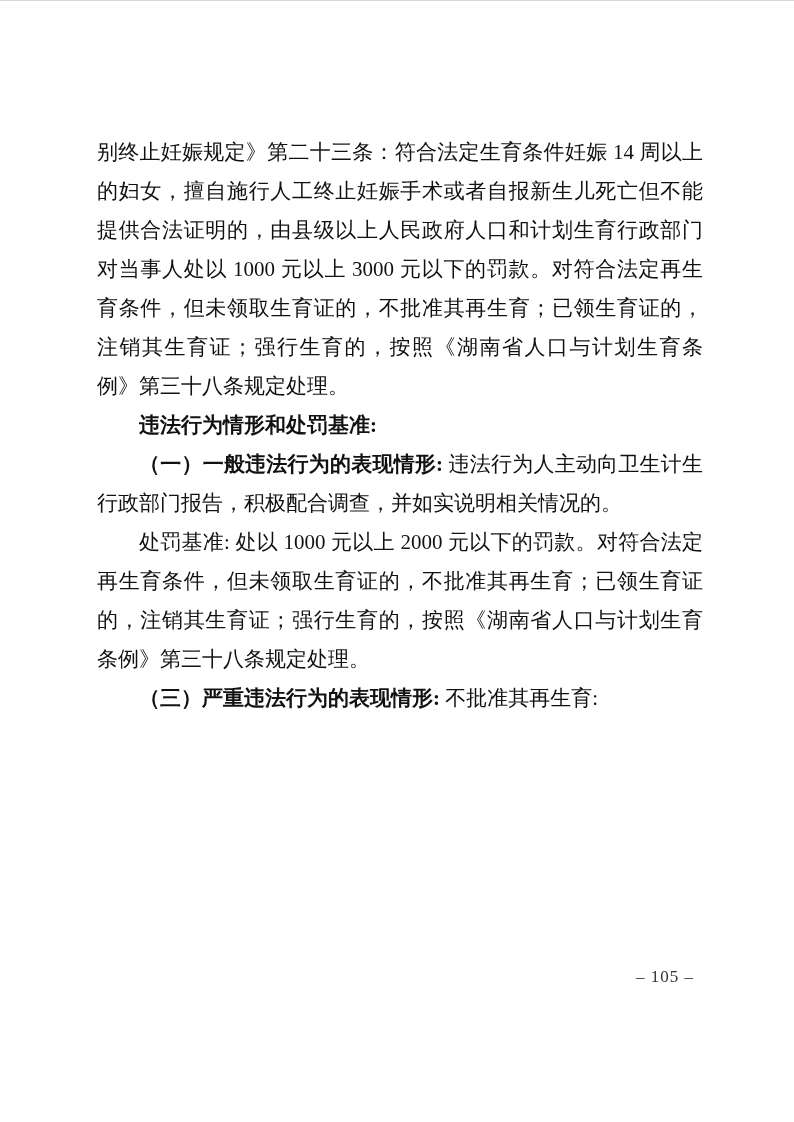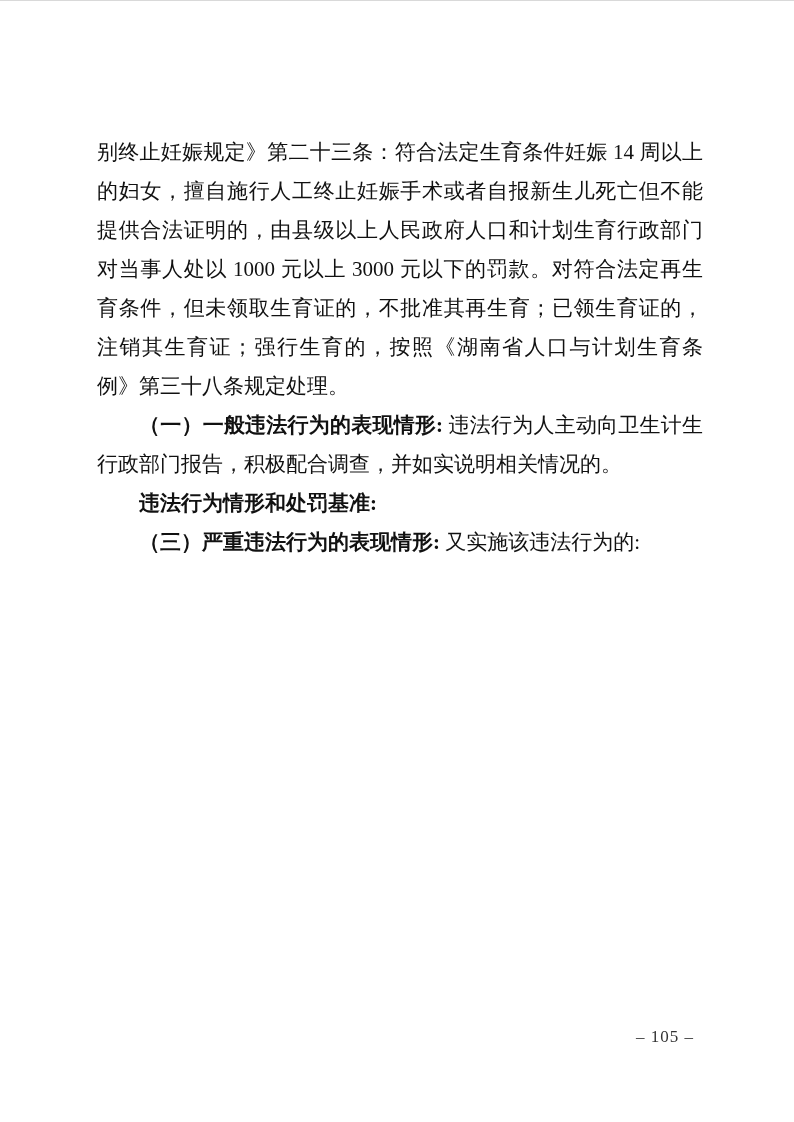--- a/index.html
+++ b/index.html
@@ -33,33 +33,34 @@
     text-align: justify;
   }
   .doc-body p.indent {
     text-indent: 2em;
   }
   .run-bold {
     font-weight: 700;
   }
   .page-footer {
     position: absolute;
-    top: 1026px;
+    top: 966px;
     right: 120px;
     font-size: 17px;
     line-height: 20px;
     letter-spacing: 1px;
     color: #333333;
     font-family: "Liberation Serif", "DejaVu Serif", serif;
   }
 </style>
 </head>
 <body>
 
 <div class="page">
   <div class="doc-body" id="doc-body">
       <p class=""><span class="run-regular">别终止妊娠规定》第二十三条：符合法定生育条件妊娠 14 周以上的妇女，擅自施行人工终止妊娠手术或者自报新生儿死亡但不能提供合法证明的，由县级以上人民政府人口和计划生育行政部门对当事人处以 1000 元以上 3000 元以下的罚款。对符合法定再生育条件，但未领取生育证的，不批准其再生育；已领生育证的，注销其生育证；强行生育的，按照《湖南省人口与计划生育条例》第三十八条规定处理。</span></p>
+      <p class="indent"><span class="run-bold">违法行为情形和处罚基准:</span></p>
       <p class="indent"><span class="run-bold">（一）一般违法行为的表现情形:</span><span class="run-regular"> 违法行为人主动向卫生计生行政部门报告，积极配合调查，并如实说明相关情况的。</span></p>
-      <p class="indent"><span class="run-bold">违法行为情形和处罚基准:</span></p>
-      <p class="indent"><span class="run-bold">（三）严重违法行为的表现情形:</span><span class="run-regular"> 又实施该违法行为的:</span></p>
+      <p class="indent"><span class="run-regular">处罚基准: 处以 1000 元以上 2000 元以下的罚款。对符合法定再生育条件，但未领取生育证的，不批准其再生育；已领生育证的，注销其生育证；强行生育的，按照《湖南省人口与计划生育条例》第三十八条规定处理。</span></p>
+      <p class="indent"><span class="run-bold">（三）严重违法行为的表现情形:</span><span class="run-regular"> 不批准其再生育:</span></p>
     </div>
   <div class="page-footer">– 105 –</div>
 </div>
 
 </body></html>

